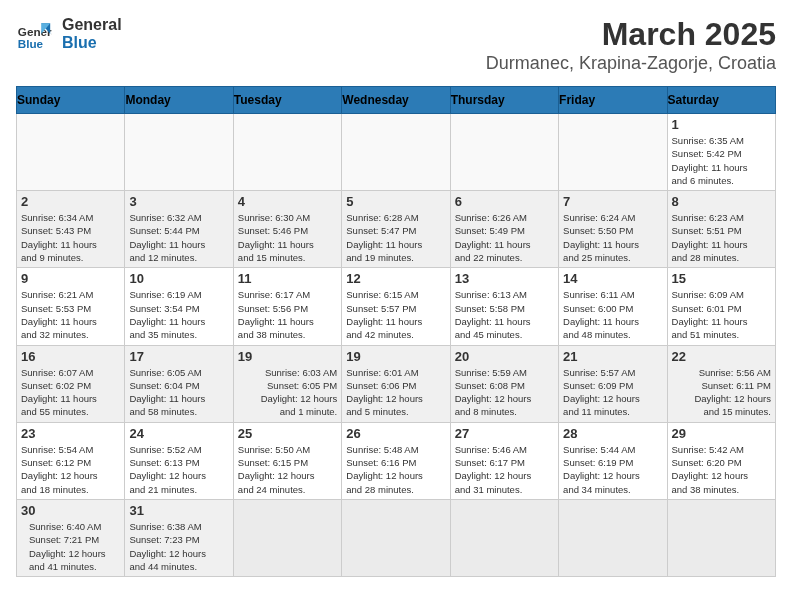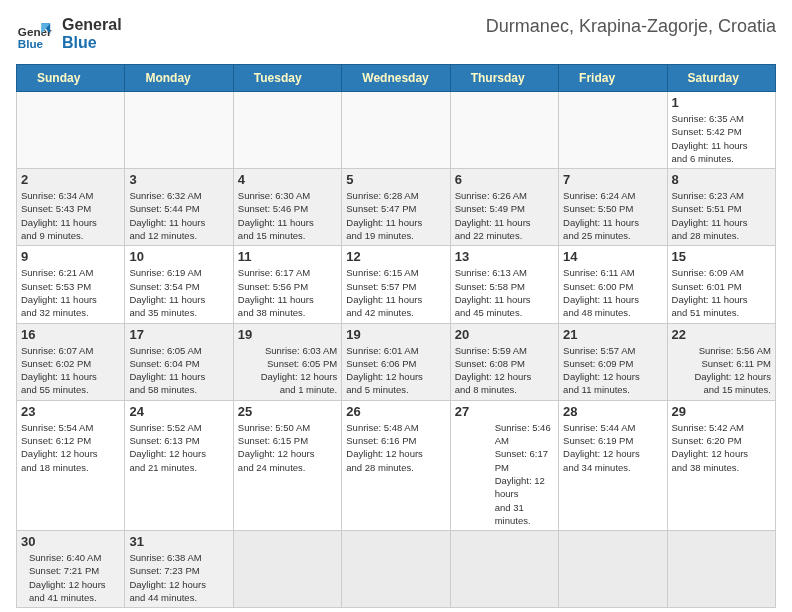--- a/index.html
+++ b/index.html
@@ -37,24 +37,24 @@
       font-size: 18px;
       color: #555;
     }
     .calendar {
       width: 100%;
       border-collapse: collapse;
       border: 1px solid #ccc;
     }
     .calendar th {
       background-color: #2c7bb6;
-      color: #fef9c3;
+      color: #000000;
       font-size: 12px;
       font-weight: bold;
-      padding: 6px 20px;
+      padding: 6px 0;
       text-align: left;
       border: 1px solid #1a5f94;
     }
     .calendar td {
       vertical-align: top;
       border: 1px solid #ccc;
       padding: 3px 4px;
       width: calc(100%/7);
       min-height: 80px;
       font-size: 10px;
@@ -92,20 +92,21 @@
       <text x="2" y="35" font-size="13" font-weight="bold" fill="#1a6faf" font-family="Arial">Blue</text>
       <polygon points="28,8 38,8 38,20" fill="#1a6faf"></polygon>
       <polygon points="28,8 38,8 28,20" fill="#5ab0e0"></polygon>
     </svg>
     <div style="margin-left:4px;">
       <div style="font-size:16px; font-weight:bold; color:#333; line-height:1.1;">General</div>
       <div style="font-size:16px; font-weight:bold; color:#1a6faf; line-height:1.1;">Blue</div>
     </div>
   </div>
   <div class="title-block">
+    <div class="month-title">March 2025</div>
     <div class="location">Durmanec, Krapina-Zagorje, Croatia</div>
   </div>
 </div>
 
 <table class="calendar">
   <thead>
     <tr>
     <th>Sunday</th>
         <th>Monday</th>
         <th>Tuesday</th>
@@ -308,21 +309,21 @@
         </td>
         <td>
           <div class="day-number">26</div>
           <div class="day-info" style="white-space: pre-line;">Sunrise: 5:48 AM
 Sunset: 6:16 PM
 Daylight: 12 hours
 and 28 minutes.</div>
         </td>
         <td>
           <div class="day-number">27</div>
-          <div class="day-info" style="white-space: pre-line; margin-left: 40px;">Sunrise: 5:46 AM
+          <div class="day-info" style="white-space: pre-line;">Sunrise: 5:46 AM
 Sunset: 6:17 PM
 Daylight: 12 hours
 and 31 minutes.</div>
         </td>
         <td>
           <div class="day-number">28</div>
           <div class="day-info" style="white-space: pre-line;">Sunrise: 5:44 AM
 Sunset: 6:19 PM
 Daylight: 12 hours
 and 34 minutes.</div>

